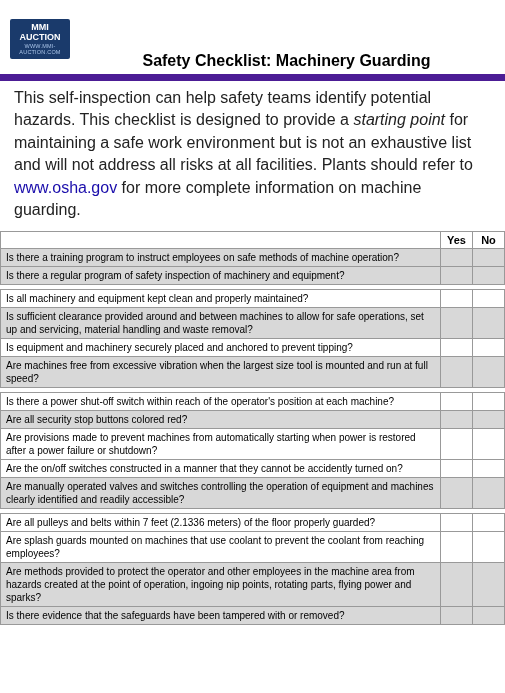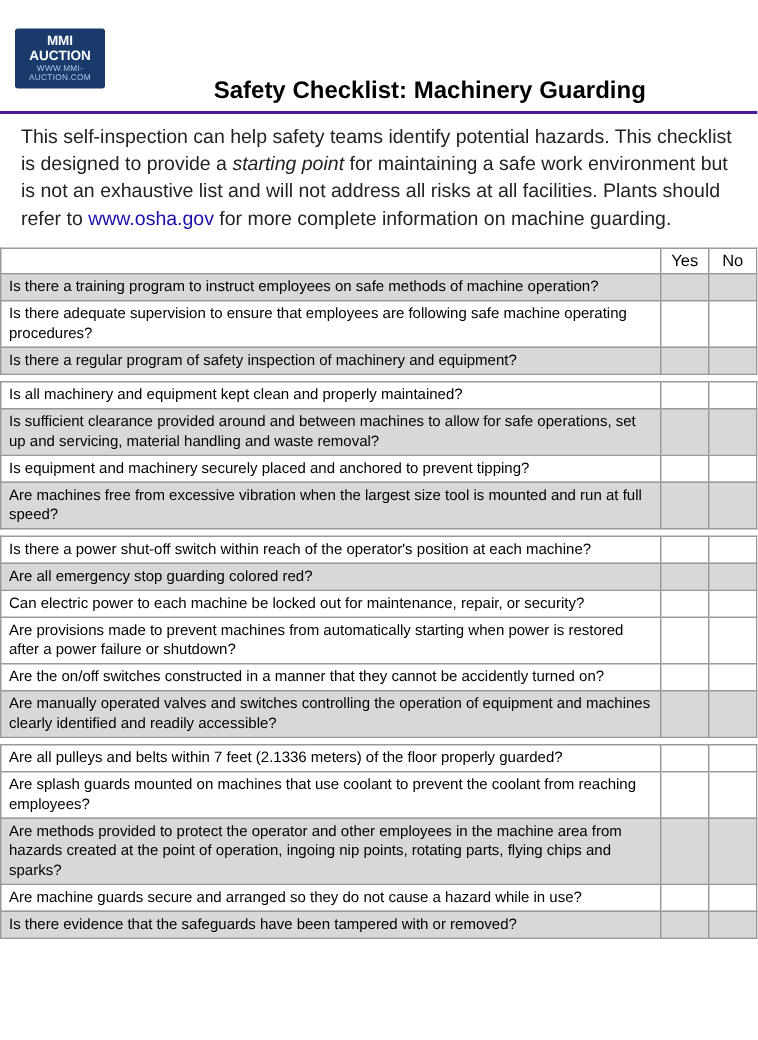--- a/index.html
+++ b/index.html
@@ -8,21 +8,21 @@
       font-size: 11px;
       background: #fff;
       width: 505px;
       min-height: 693px;
       color: #000;
     }
     .header {
       display: flex;
       align-items: center;
       padding: 8px 10px 4px 10px;
-      border-bottom: 2px solid #4c1d95;
+      border-bottom: 7px solid #4c1d95;
       gap: 8px;
     }
     .logo-box {
       width: 60px;
       height: 40px;
       background: #1a3a6b;
       display: flex;
       flex-direction: column;
       align-items: center;
       justify-content: center;
@@ -45,35 +45,35 @@
     .page-title {
       text-align: center;
       flex: 1;
       font-size: 16px;
       font-weight: bold;
       color: #000;
       margin-top: 44px;
     }
     .intro-text {
       padding: 6px 14px 6px 14px;
-      font-size: 13px;
+      font-size: 16px;
       color: #222;
       line-height: 1.4;
     }
     .intro-text a {
       color: #1a0dab;
     }
     .checklist-table {
       width: 100%;
       border-collapse: collapse;
       margin-top: 4px;
     }
     .checklist-table th {
       font-size: 11px;
-      font-weight: normal;
+      font-weight: bold;
       border: 1px solid #999;
       padding: 2px 5px;
       text-align: center;
       background: #fff;
       width: 32px;
     }
     .checklist-table th:first-child {
       text-align: left;
       width: auto;
     }
@@ -128,25 +128,20 @@
       <th class="col-yes">Yes</th>
       <th class="col-no">No</th>
     </tr>
   </thead>
   <tbody id="checklist-body">
   <tr class="row-shaded">
         <td>Is there a training program to instruct employees on safe methods of machine operation?</td>
         <td class="check-cell"></td>
         <td class="check-cell"></td>
       </tr>
-      <tr class="row-white">
-        <td>Is there adequate supervision to ensure that employees are following safe machine operating procedures?</td>
-        <td class="check-cell"></td>
-        <td class="check-cell"></td>
-      </tr>
       <tr class="row-shaded">
         <td>Is there a regular program of safety inspection of machinery and equipment?</td>
         <td class="check-cell"></td>
         <td class="check-cell"></td>
       </tr>
       <tr class="spacer-row">
         <td colspan="3"></td>
       </tr>
       <tr class="row-white">
         <td>Is all machinery and equipment kept clean and properly maintained?</td>
@@ -170,26 +165,21 @@
       </tr>
       <tr class="spacer-row">
         <td colspan="3"></td>
       </tr>
       <tr class="row-white">
         <td>Is there a power shut-off switch within reach of the operator's position at each machine?</td>
         <td class="check-cell"></td>
         <td class="check-cell"></td>
       </tr>
       <tr class="row-shaded">
-        <td>Are all emergency stop guarding colored red?</td>
-        <td class="check-cell"></td>
-        <td class="check-cell"></td>
-      </tr>
-      <tr class="row-white">
-        <td>Can electric power to each machine be locked out for maintenance, repair, or security?</td>
+        <td>Are all security stop buttons colored red?</td>
         <td class="check-cell"></td>
         <td class="check-cell"></td>
       </tr>
       <tr class="row-white">
         <td>Are provisions made to prevent machines from automatically starting when power is restored after a power failure or shutdown?</td>
         <td class="check-cell"></td>
         <td class="check-cell"></td>
       </tr>
       <tr class="row-white">
         <td>Are the on/off switches constructed in a manner that they cannot be accidently turned on?</td>
@@ -208,26 +198,21 @@
         <td>Are all pulleys and belts within 7 feet (2.1336 meters) of the floor properly guarded?</td>
         <td class="check-cell"></td>
         <td class="check-cell"></td>
       </tr>
       <tr class="row-white">
         <td>Are splash guards mounted on machines that use coolant to prevent the coolant from reaching employees?</td>
         <td class="check-cell"></td>
         <td class="check-cell"></td>
       </tr>
       <tr class="row-shaded">
-        <td>Are methods provided to protect the operator and other employees in the machine area from hazards created at the point of operation, ingoing nip points, rotating parts, flying chips and sparks?</td>
-        <td class="check-cell"></td>
-        <td class="check-cell"></td>
-      </tr>
-      <tr class="row-white">
-        <td>Are machine guards secure and arranged so they do not cause a hazard while in use?</td>
+        <td>Are methods provided to protect the operator and other employees in the machine area from hazards created at the point of operation, ingoing nip points, rotating parts, flying power and sparks?</td>
         <td class="check-cell"></td>
         <td class="check-cell"></td>
       </tr>
       <tr class="row-shaded">
         <td>Is there evidence that the safeguards have been tampered with or removed?</td>
         <td class="check-cell"></td>
         <td class="check-cell"></td>
       </tr>
     </tbody>
 </table>

